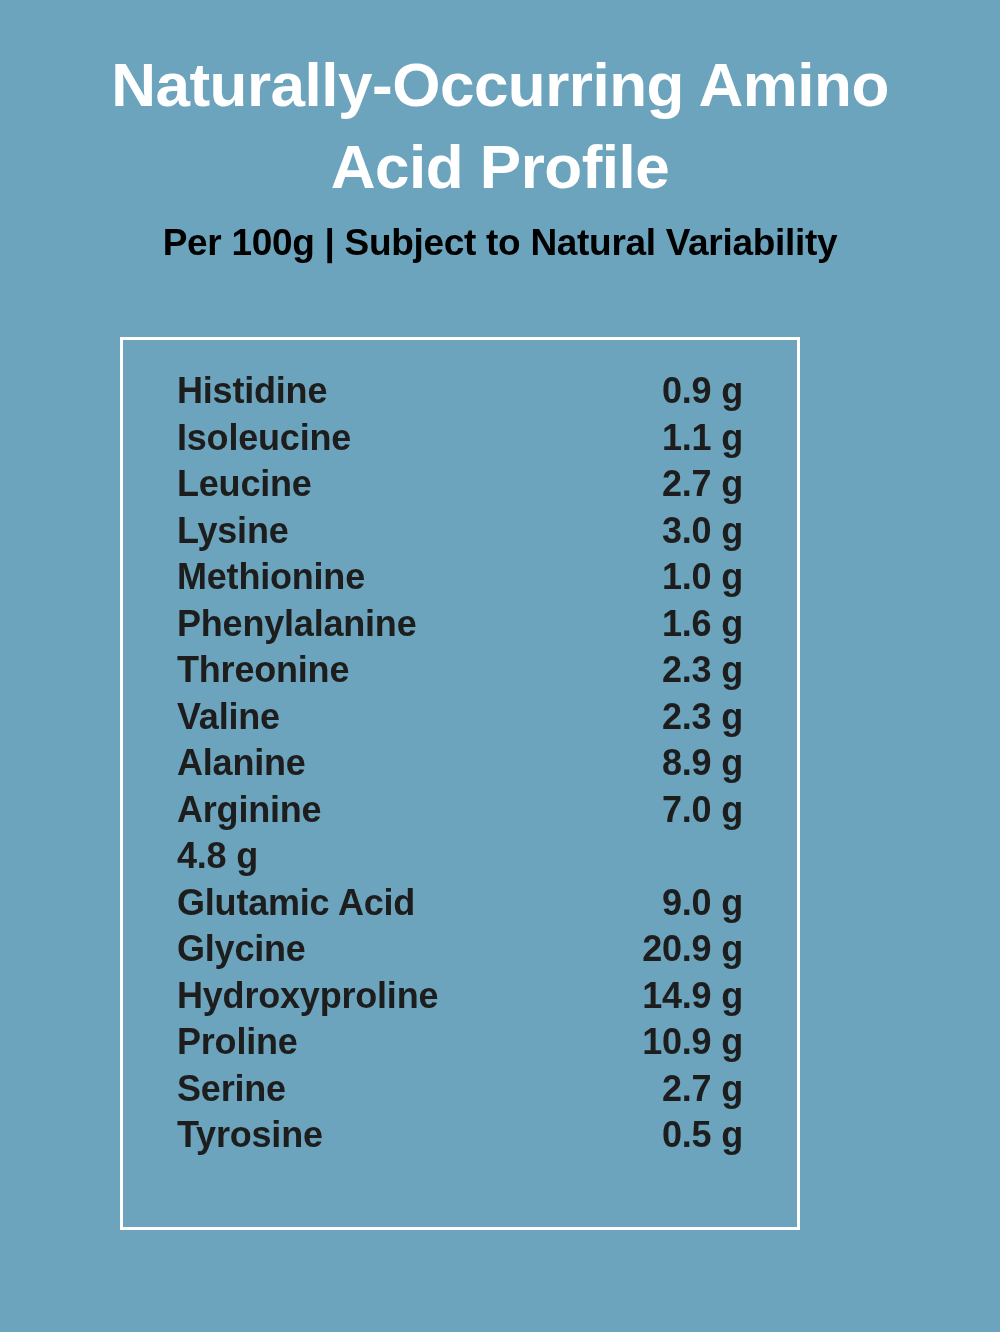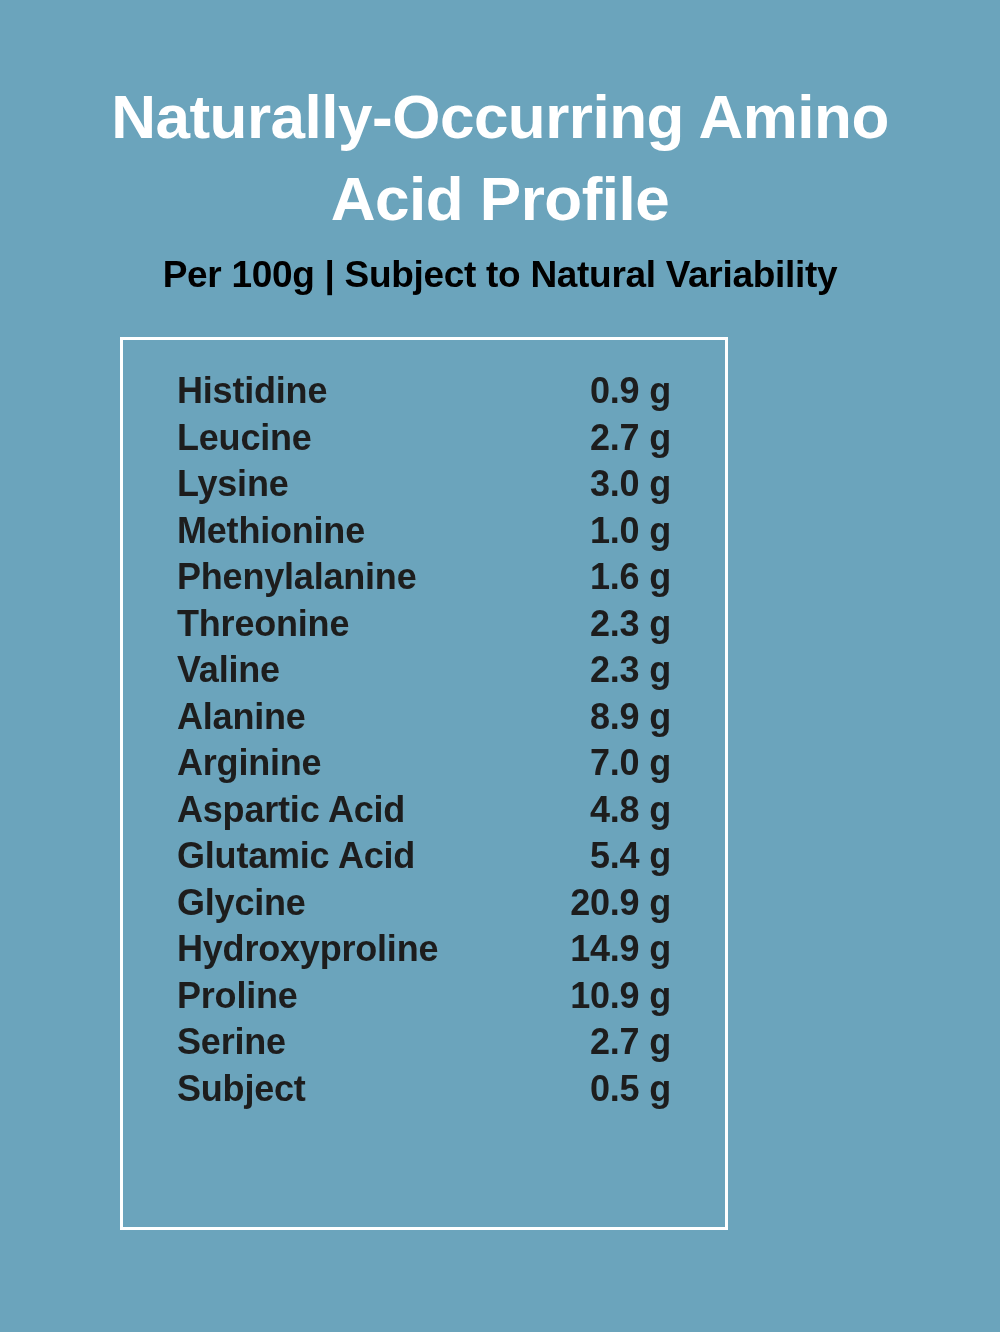--- a/index.html
+++ b/index.html
@@ -13,21 +13,21 @@
     font-family: "Liberation Sans", sans-serif;
     overflow: hidden;
   }
   .panel {
     position: relative;
     width: 1000px;
     height: 1332px;
     box-sizing: border-box;
   }
   .header {
-    padding-top: 76px;
+    padding-top: 44px;
     text-align: center;
   }
   .title {
     color: #ffffff;
     font-size: 62px;
     font-weight: bold;
     line-height: 1.32;
     letter-spacing: -0.5px;
     margin: 0 auto;
     width: 820px;
@@ -36,21 +36,21 @@
     color: #000000;
     font-size: 37px;
     font-weight: bold;
     margin-top: 14px;
     letter-spacing: -0.3px;
   }
   .table-box {
     position: absolute;
     left: 120px;
     top: 337px;
-    width: 608px;
+    width: 680px;
     height: 893px;
     border: 3px solid #ffffff;
     box-sizing: border-box;
   }
   .rows {
     padding: 28px 54px 0 54px;
   }
   .row {
     display: flex;
     justify-content: space-between;
@@ -80,20 +80,24 @@
     <div class="subtitle">Per 100g | Subject to Natural Variability</div>
   </div>
 
   <div class="table-box">
     <div class="rows">
       <div class="row">
         <span class="name">Histidine</span>
         <span class="value">0.9 g</span>
       </div>
       <div class="row">
+        <span class="name">Isoleucine</span>
+        <span class="value">1.1 g</span>
+      </div>
+      <div class="row">
         <span class="name">Leucine</span>
         <span class="value">2.7 g</span>
       </div>
       <div class="row">
         <span class="name">Lysine</span>
         <span class="value">3.0 g</span>
       </div>
       <div class="row">
         <span class="name">Methionine</span>
         <span class="value">1.0 g</span>
@@ -112,43 +116,42 @@
       </div>
       <div class="row">
         <span class="name">Alanine</span>
         <span class="value">8.9 g</span>
       </div>
       <div class="row">
         <span class="name">Arginine</span>
         <span class="value">7.0 g</span>
       </div>
       <div class="row">
-        <span class="name">Aspartic Acid</span>
         <span class="value">4.8 g</span>
       </div>
       <div class="row">
         <span class="name">Glutamic Acid</span>
-        <span class="value">5.4 g</span>
+        <span class="value">9.0 g</span>
       </div>
       <div class="row">
         <span class="name">Glycine</span>
         <span class="value">20.9 g</span>
       </div>
       <div class="row">
         <span class="name">Hydroxyproline</span>
         <span class="value">14.9 g</span>
       </div>
       <div class="row">
         <span class="name">Proline</span>
         <span class="value">10.9 g</span>
       </div>
       <div class="row">
         <span class="name">Serine</span>
         <span class="value">2.7 g</span>
       </div>
       <div class="row">
-        <span class="name">Subject</span>
+        <span class="name">Tyrosine</span>
         <span class="value">0.5 g</span>
       </div>
     </div>
   </div>
 
 </div>
 
 </body></html>

